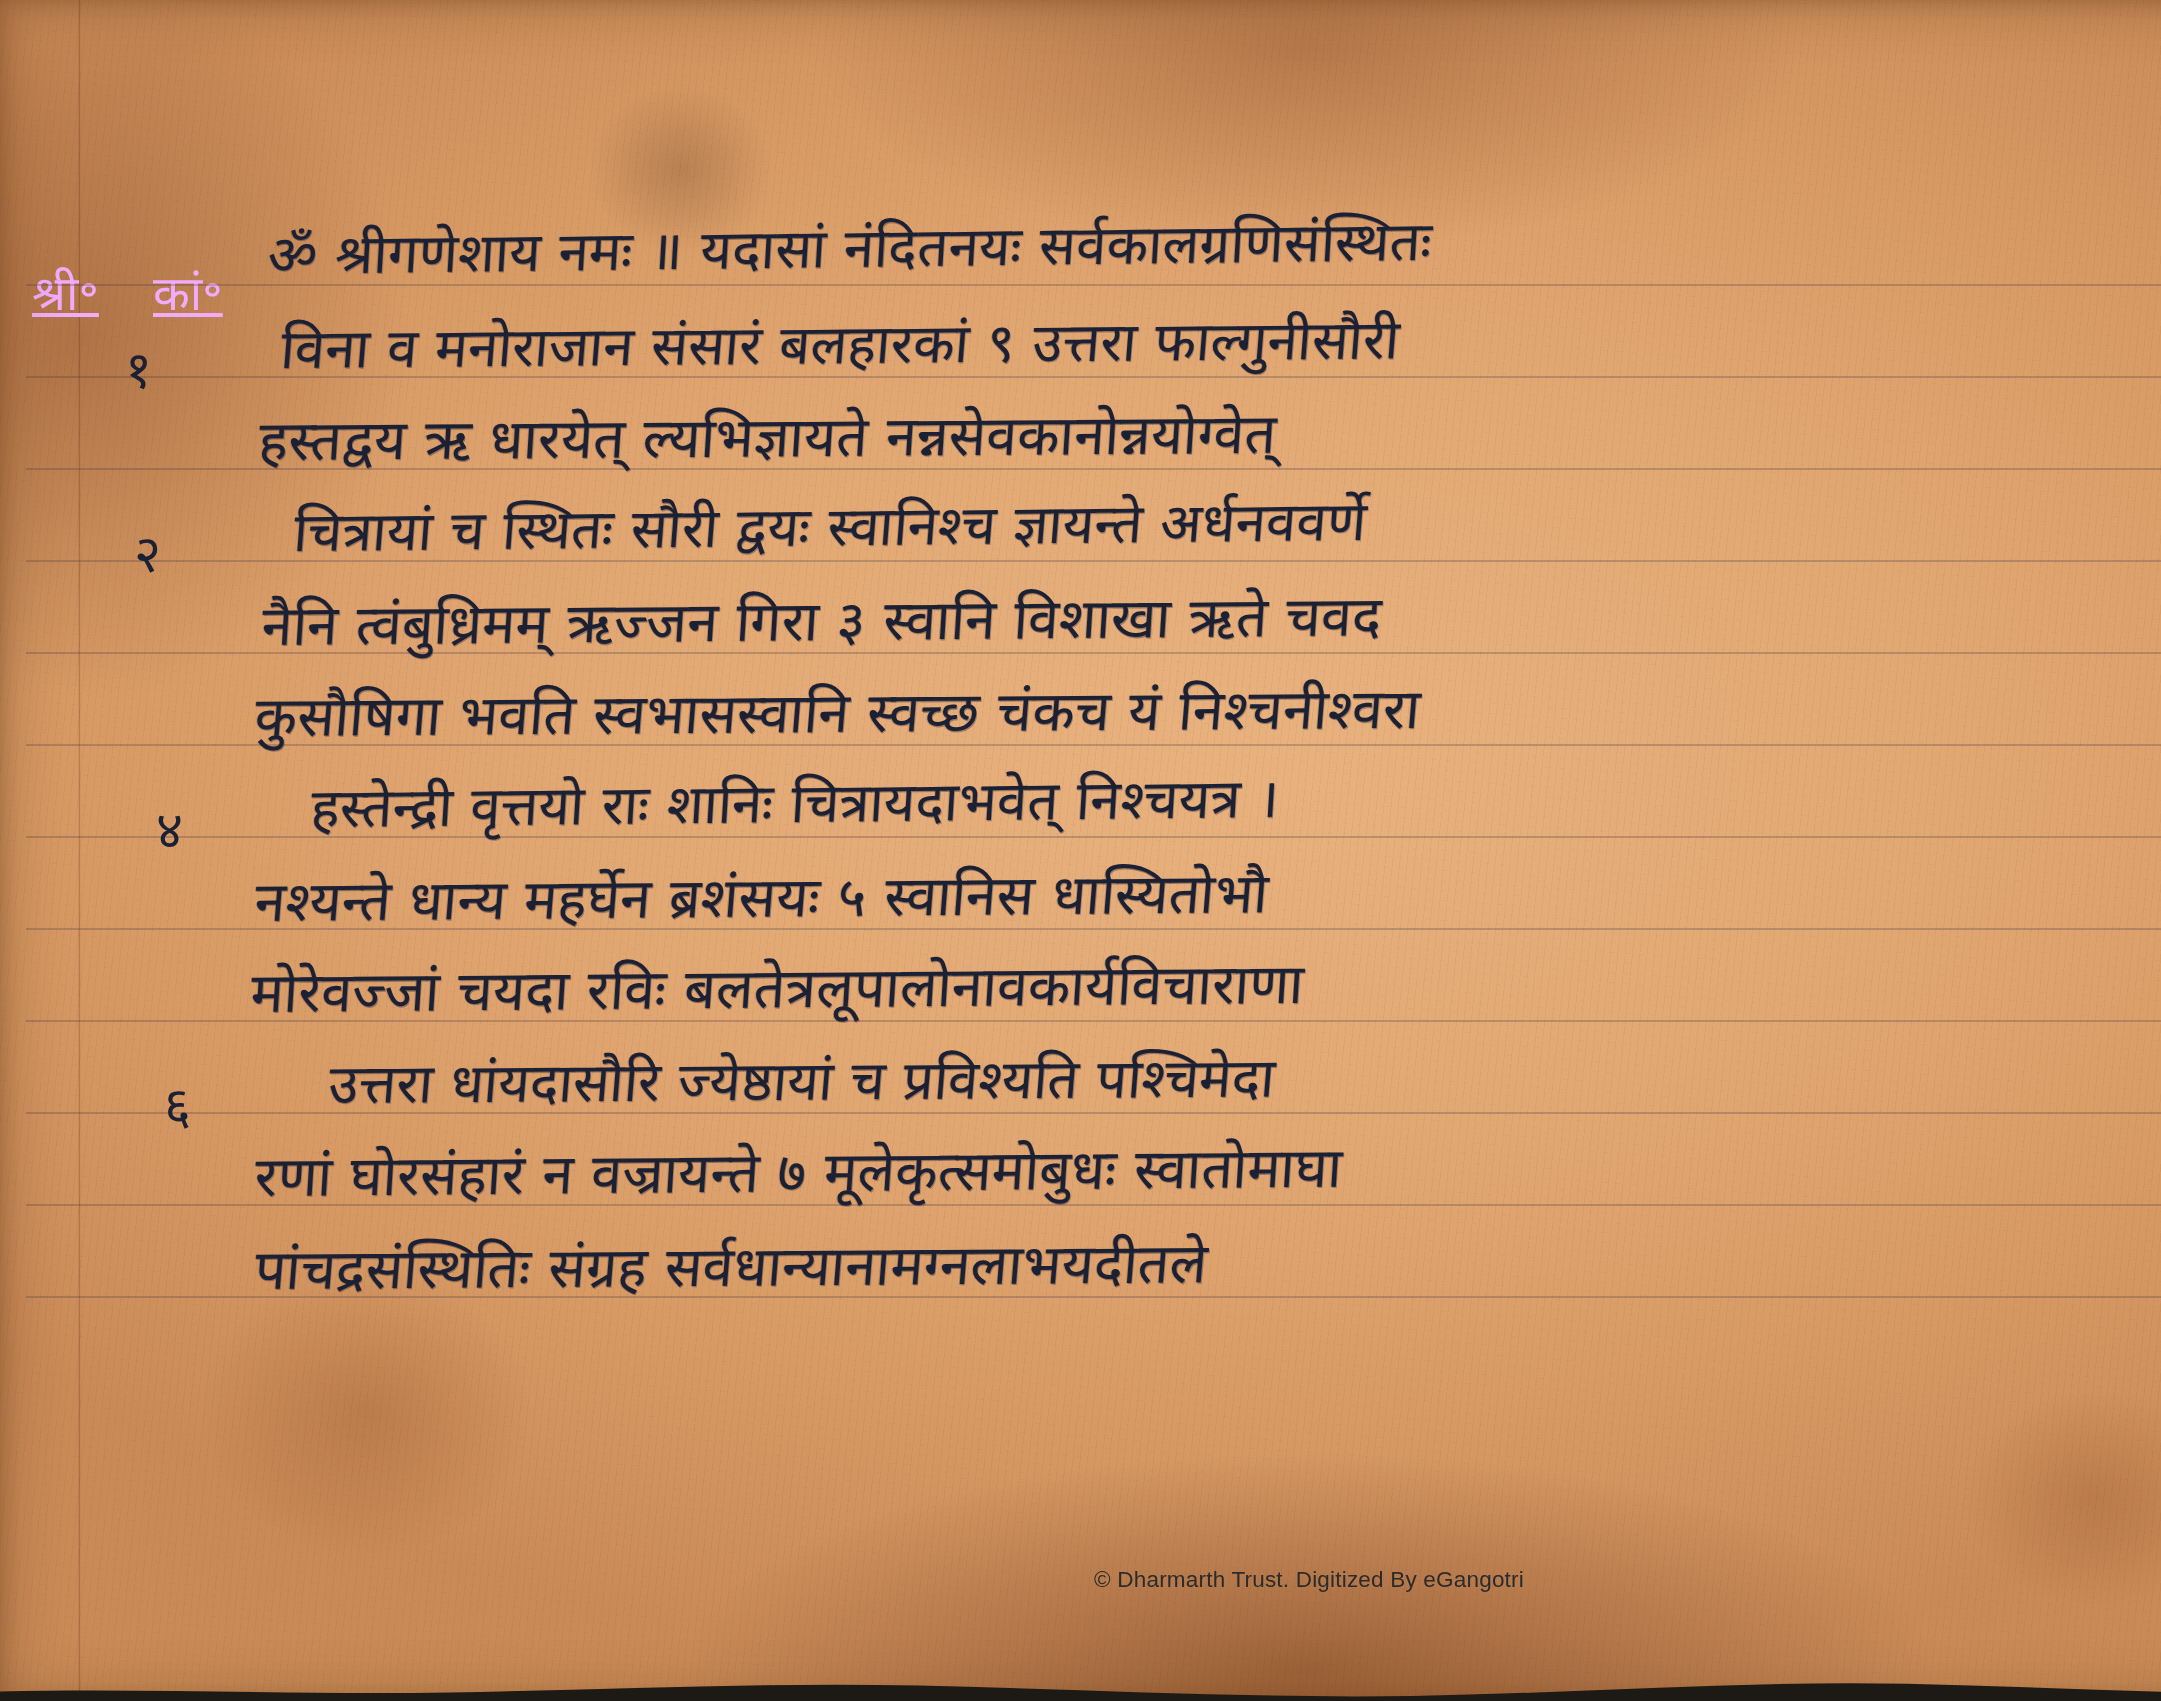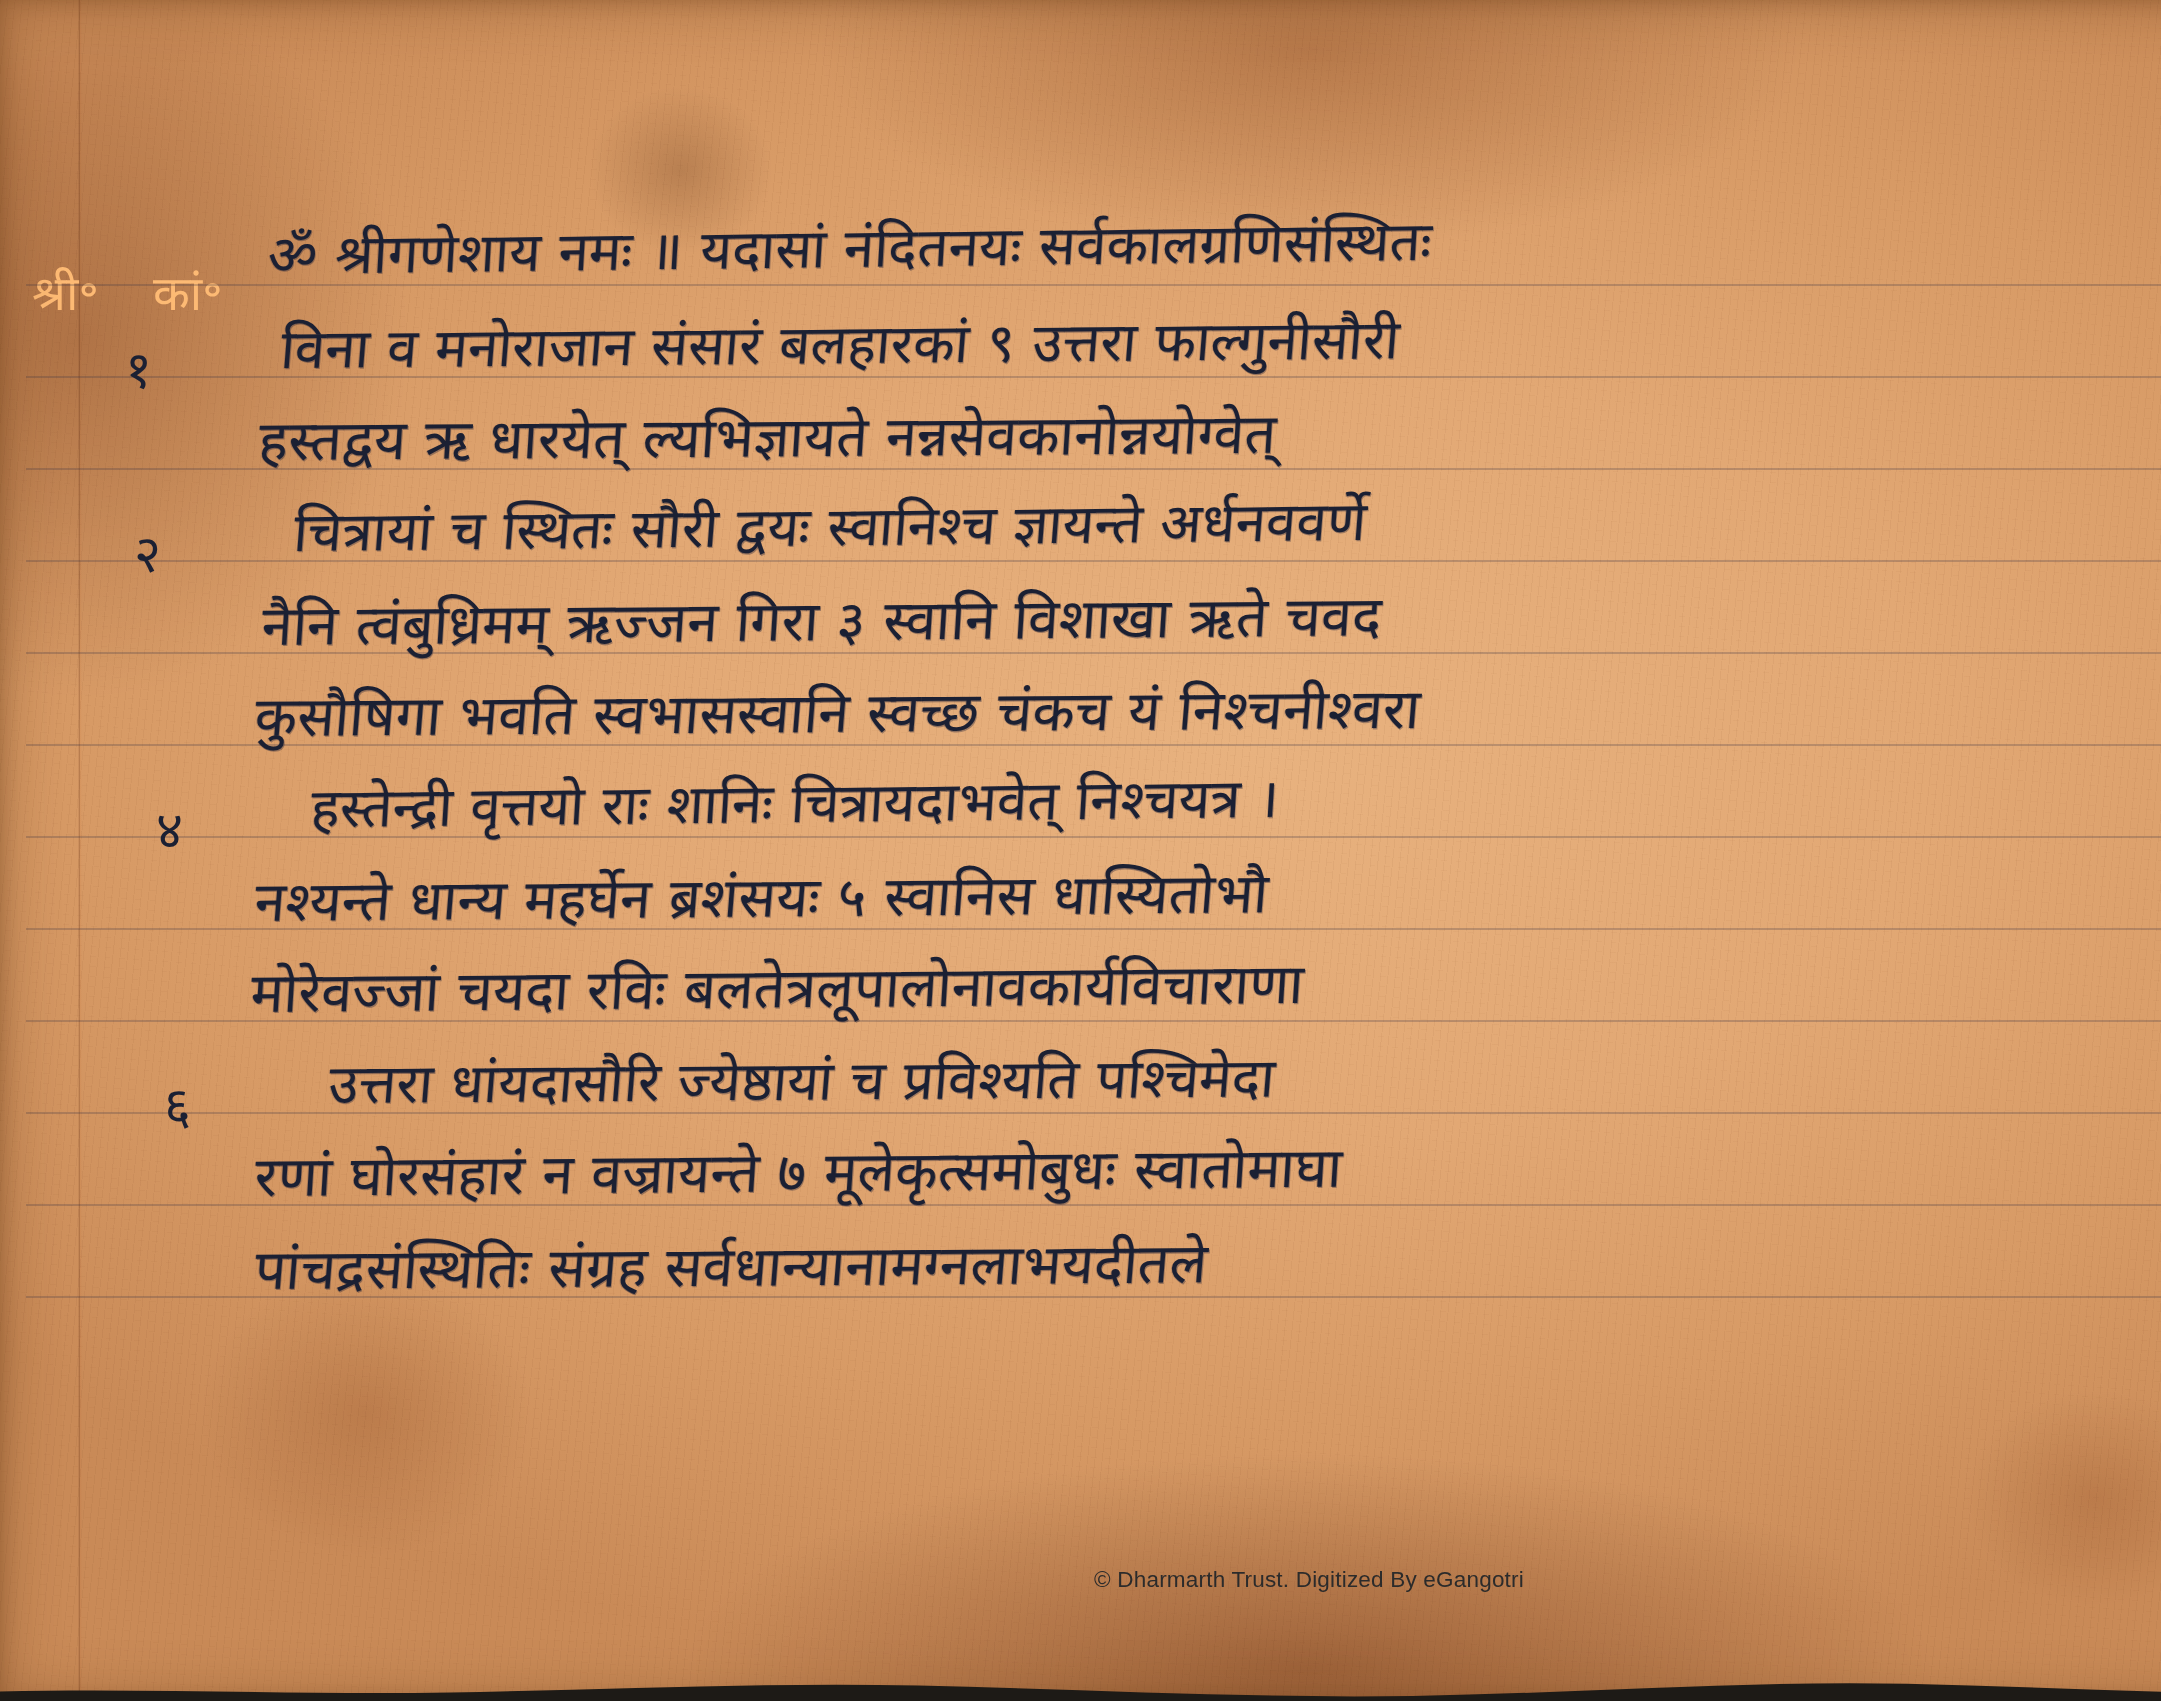--- a/index.html
+++ b/index.html
@@ -127,21 +127,22 @@
     font-family: "DejaVu Sans", sans-serif;
     font-size: 52px;
     color: #1b2033;
     top: 7px;
   }
 
   
   .margin-mark {
     position: absolute;
     font-family: "DejaVu Sans", sans-serif;
-    color: #fdba74;
+    color: #f0abfc;
+    text-decoration: underline;
   }
 
   
   .credit {
     position: absolute;
     left: 0;
     right: 0;
     top: 1567px;
     text-align: center;
     font-family: "Liberation Sans", sans-serif;

